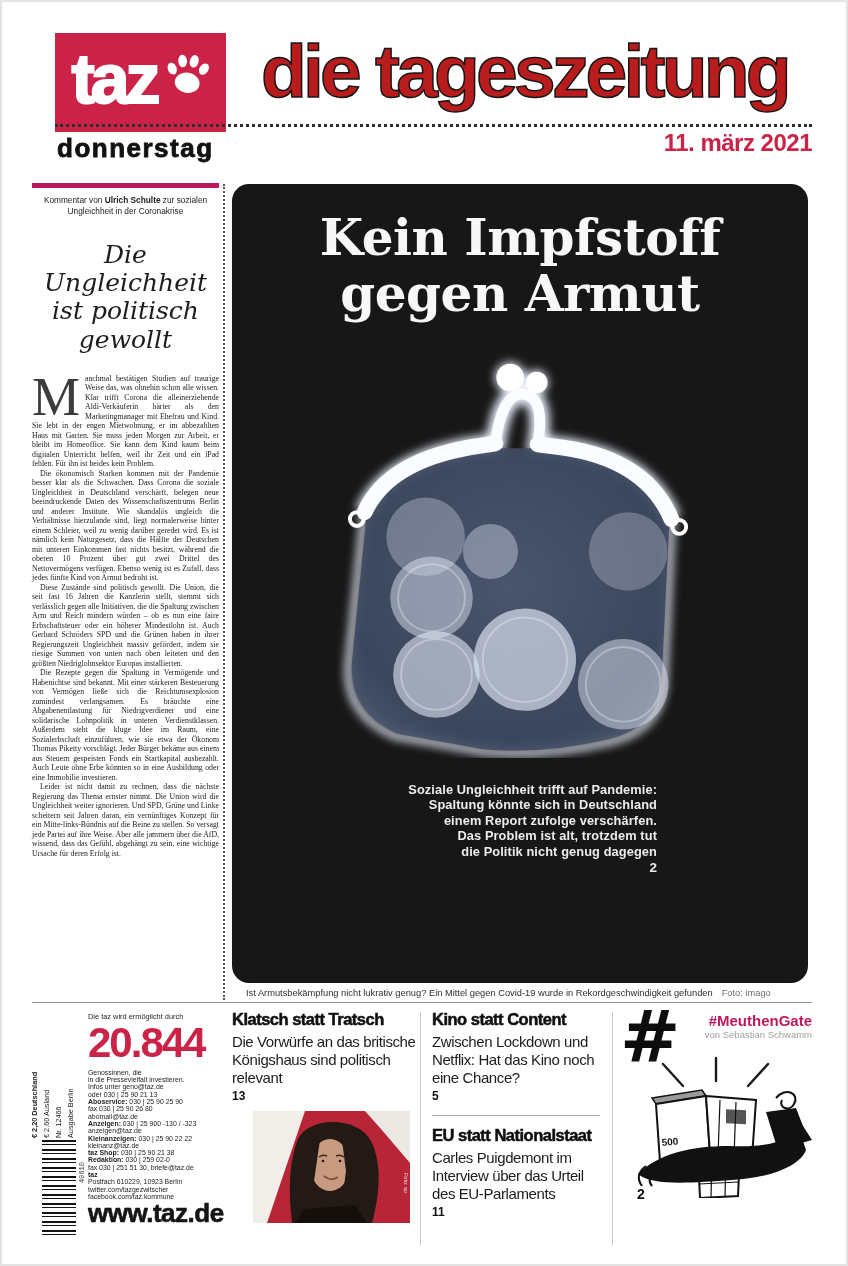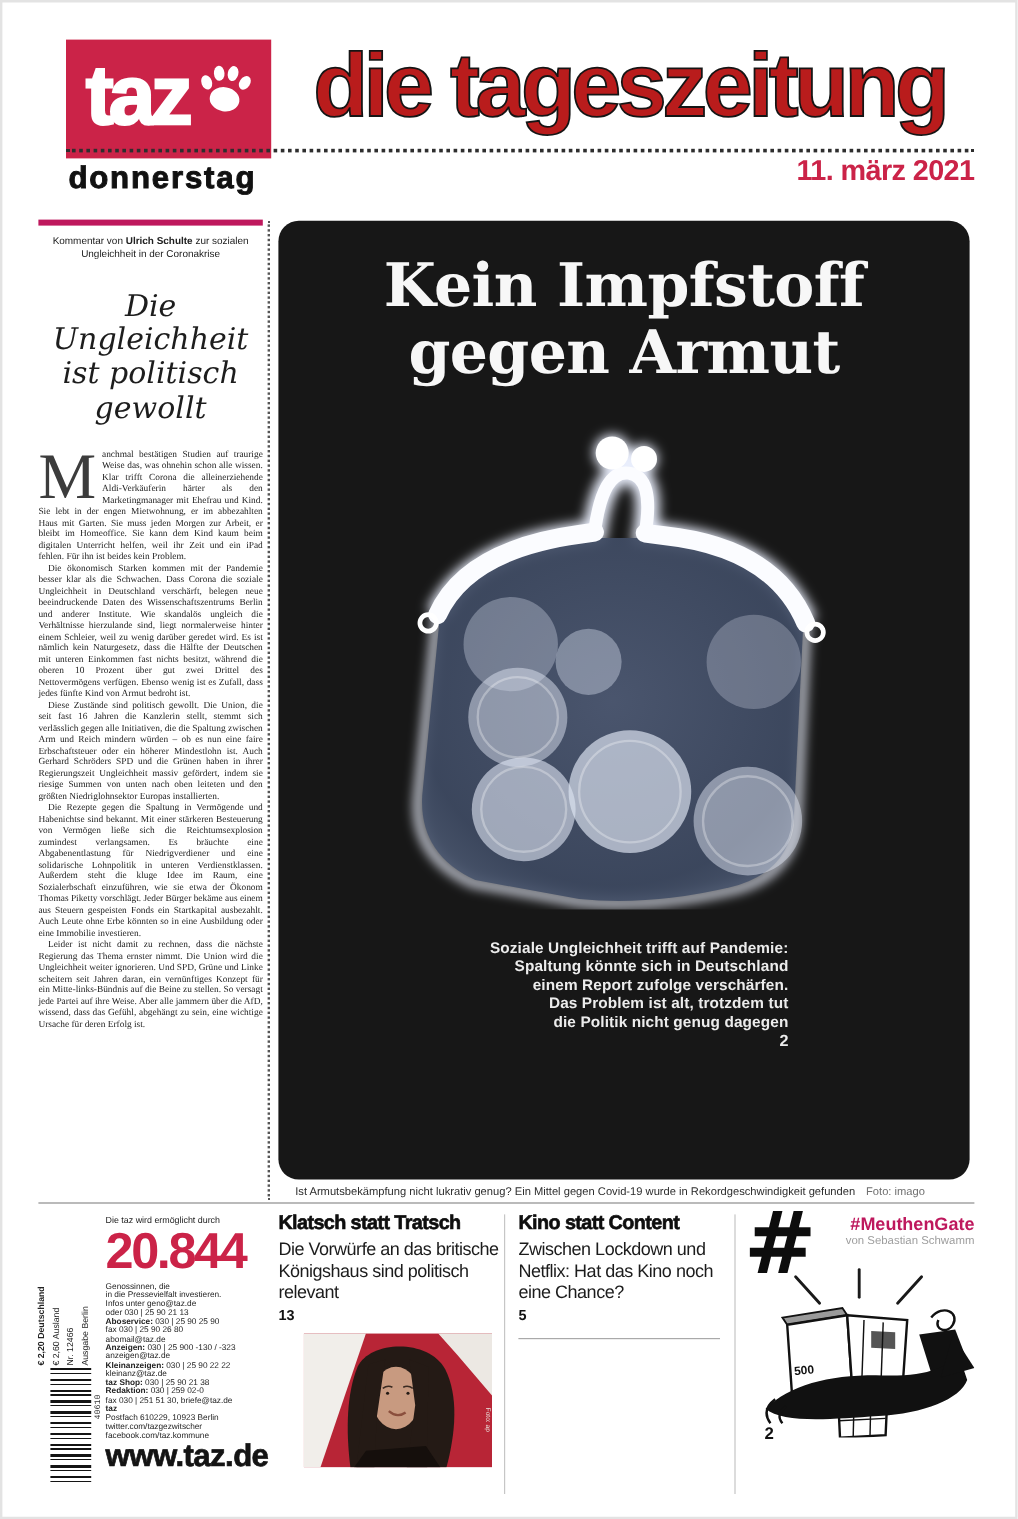--- a/index.html
+++ b/index.html
@@ -253,20 +253,25 @@
   </div>
 </div>
 
 <div class="teaser teaser-c">
   <div>
     <div class="teaser-title">Kino statt Content</div>
     <div class="teaser-text">Zwischen Lockdown und Netflix: Hat das Kino noch eine Chance?</div>
     <div class="teaser-page">5</div>
   </div>
   <hr class="teaser-hr">
+  <div>
+    <div class="teaser-title">EU statt Nationalstaat</div>
+    <div class="teaser-text">Carles Puigdemont im Interview über das Urteil des EU-Parlaments</div>
+    <div class="teaser-page">11</div>
+  </div>
 </div>
 
 <div class="hash-glyph">#</div>
 <div class="cartoon-title">#MeuthenGate</div>
 <div class="cartoon-byline">von Sebastian Schwamm</div>
 <div class="cartoon-wrap">
   <svg viewBox="0 0 184 142" width="184" height="142">
     <g stroke="#1a1a1a" stroke-width="2.4" stroke-linecap="round">
       <line x1="55" y1="30" x2="35" y2="8"></line>
       <line x1="88" y1="25" x2="88" y2="2"></line>

